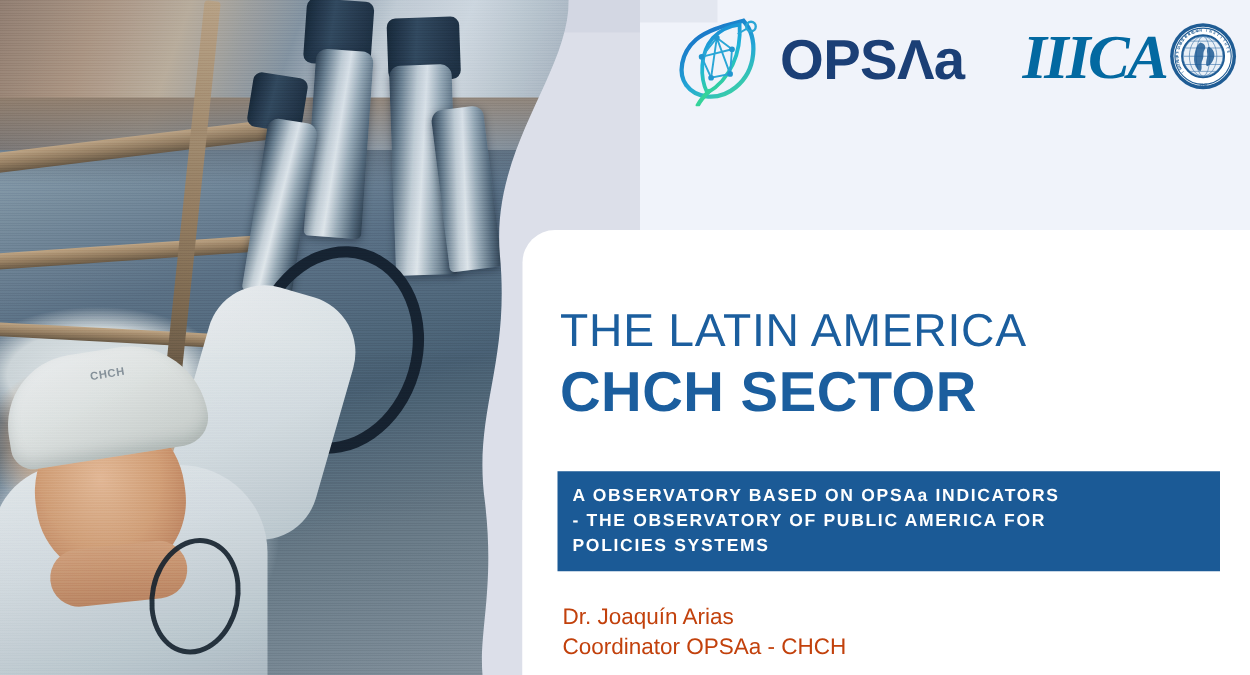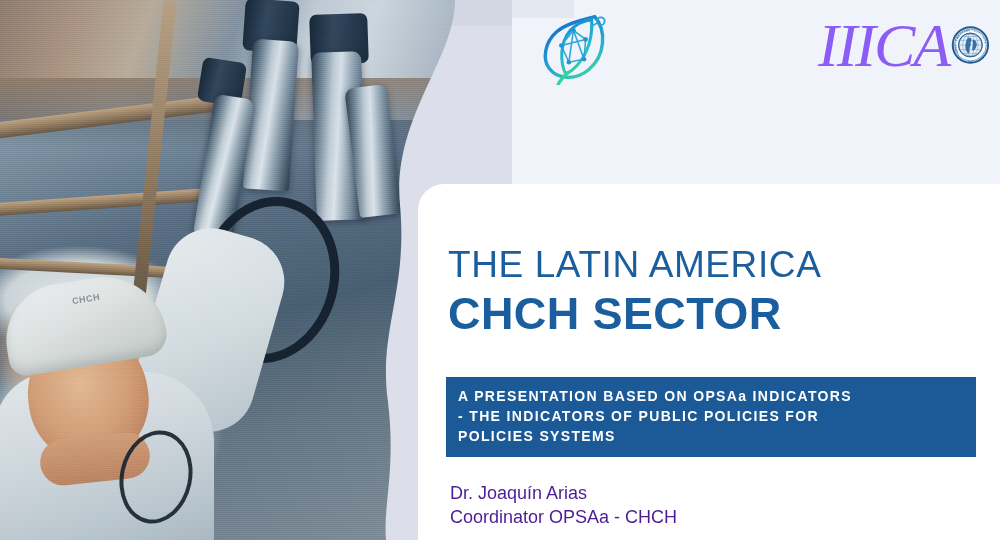--- a/index.html
+++ b/index.html
@@ -219,21 +219,21 @@
     line-height: 20px;
     white-space: nowrap;
   }
 
   
   .author {
     position: absolute;
     left: 450px; top: 481px;
   }
   .author-line {
-    color: #4c1d95;
+    color: #c2410c;
     font-size: 18px;
     line-height: 24px;
     white-space: nowrap;
   }
 
   
   .logo-opsaa {
     position: absolute;
     left: 540px; top: 8px;
     width: 265px; height: 78px;
@@ -251,24 +251,24 @@
   }
   .logo-iica {
     position: absolute;
     left: 818px; top: 12px;
     width: 172px; height: 66px;
     display: flex;
     align-items: center;
     gap: 2px;
   }
   .iica-word {
-    font-size: 62px;
-    font-weight: normal;
+    font-size: 50px;
+    font-weight: bold;
     font-style: italic;
-    color: #8b5cf6;
+    color: #0369a1;
     letter-spacing: -2px;
     line-height: 1;
     font-family: "Liberation Serif", serif;
   }
   .iica-seal { width: 60px; height: 60px; display: block; }
 </style>
 </head>
 <body>
 
 <div id="slide">
@@ -345,20 +345,21 @@
       <g fill="#2196cf">
         <circle cx="44" cy="28" r="3"></circle>
           <circle cx="28" cy="48" r="3"></circle>
         <circle cx="38" cy="70" r="3"></circle>
           <circle cx="58" cy="66" r="3"></circle>
         <circle cx="60" cy="40" r="3"></circle>
       </g>
       <circle cx="80" cy="16" r="5" fill="none" stroke="#2aa6d6" stroke-width="2.5"></circle>
       <path d="M66,24 L76,18" stroke="#2aa6d6" stroke-width="2"></path>
     </svg>
+    <span class="opsaa-word">OPSΛa</span>
   </div>
 
   <div class="logo-iica">
     <span class="iica-word">IIICA</span>
     <svg class="iica-seal" viewBox="0 0 100 100">
       <circle cx="50" cy="50" r="48" fill="#1f5c94"></circle>
       <circle cx="50" cy="50" r="43" fill="#ffffff"></circle>
       <circle cx="50" cy="50" r="41" fill="none" stroke="#1f5c94" stroke-width="1.6"></circle>
       <circle cx="50" cy="50" r="31" fill="#1f5c94"></circle>
       <circle cx="50" cy="50" r="29" fill="#e9f0f7"></circle>
@@ -411,22 +412,22 @@
       <text x="50" y="93" text-anchor="middle" font-size="5" font-weight="bold" font-family="Liberation Sans, sans-serif" fill="#1f5c94">1942</text>
     </svg>
   </div>
 
   <div class="title-block">
     <div class="t-line">THE LATIN AMERICA</div>
     <div class="t-line strong">CHCH SECTOR</div>
   </div>
 
   <div class="sub-band">
-    <div class="sub-line">A PRESENTATION BASED ON OPSAa INDICATORS</div>
-    <div class="sub-line">- THE INDICATORS OF PUBLIC POLICIES FOR</div>
+    <div class="sub-line">A OBSERVATORY BASED ON OPSAa INDICATORS</div>
+    <div class="sub-line">- THE OBSERVATORY OF PUBLIC AMERICA FOR</div>
     <div class="sub-line">POLICIES SYSTEMS</div>
   </div>
 
   <div class="author">
     <div class="author-line">Dr. Joaquín Arias</div>
     <div class="author-line">Coordinator OPSAa - CHCH</div>
   </div>
 
 </div>
 

